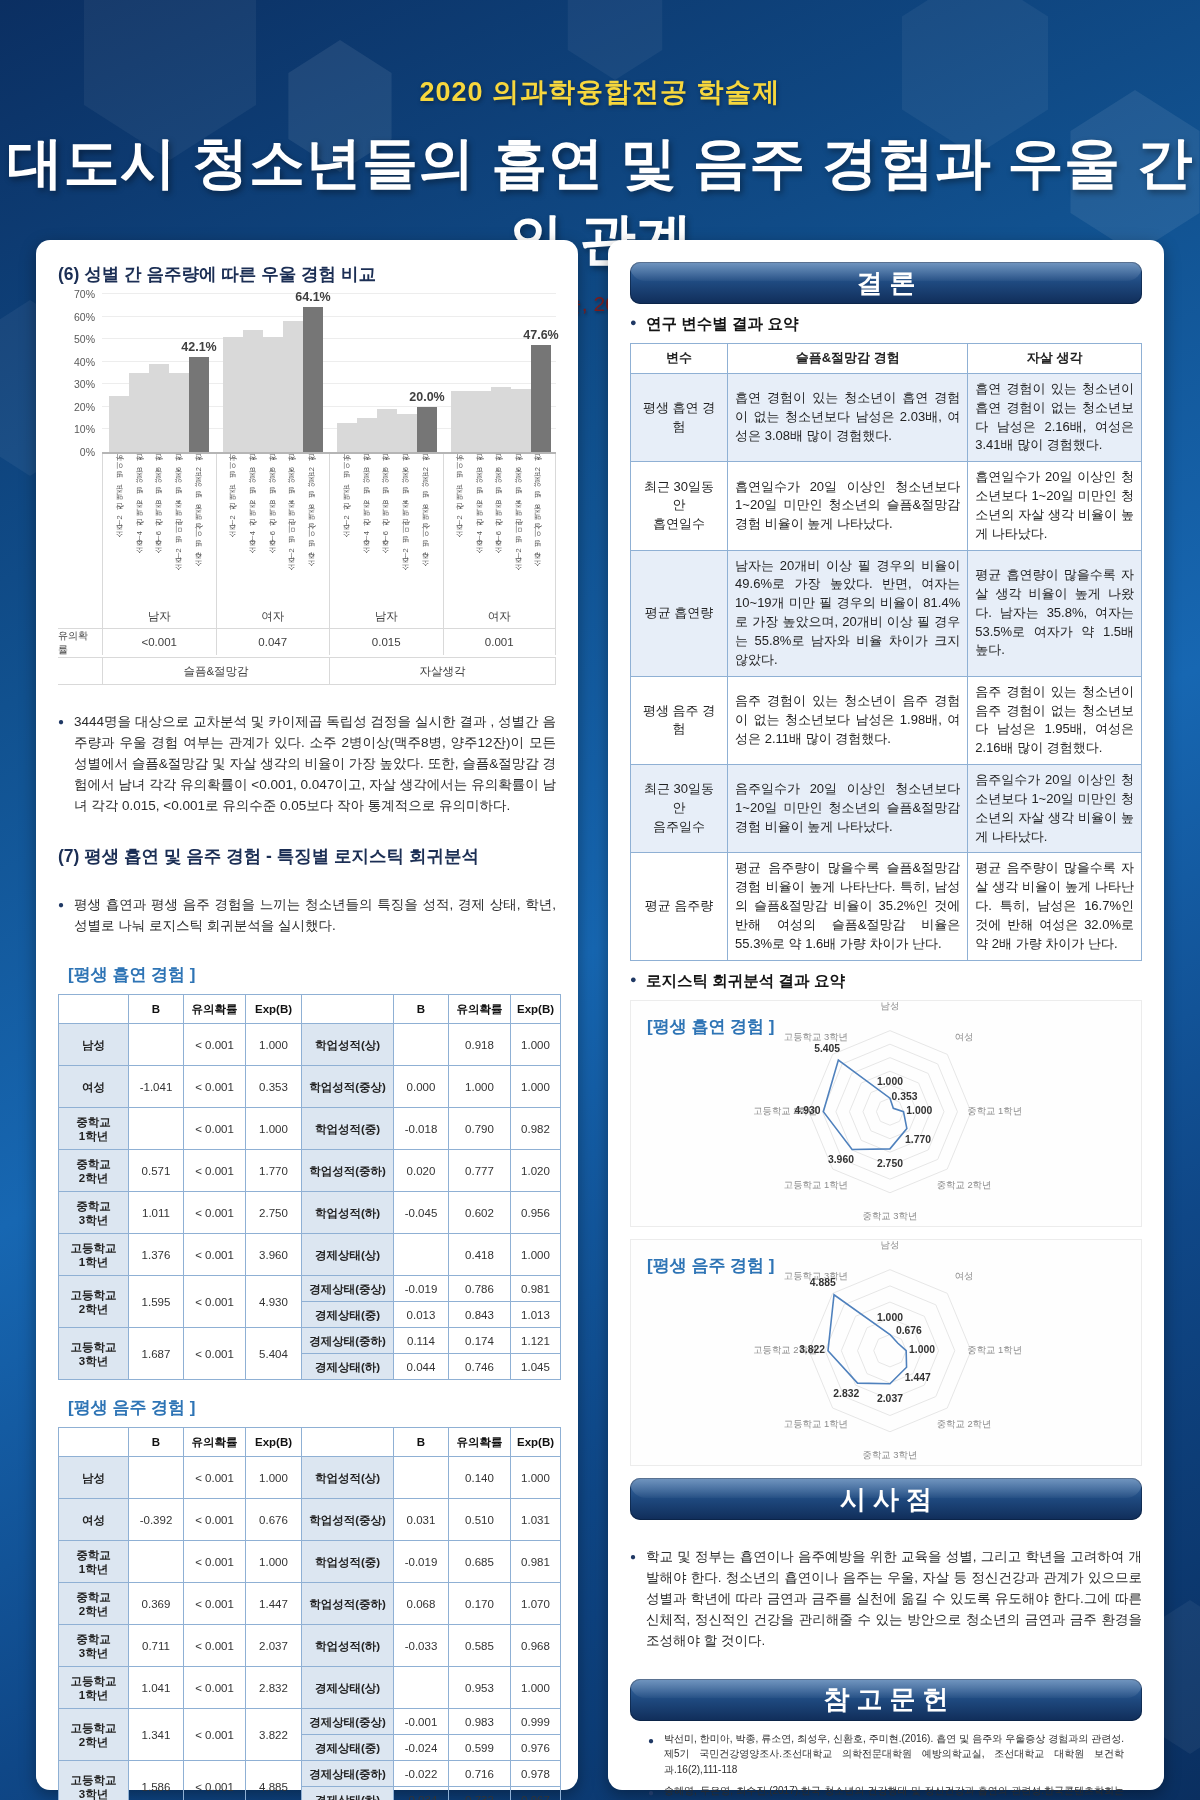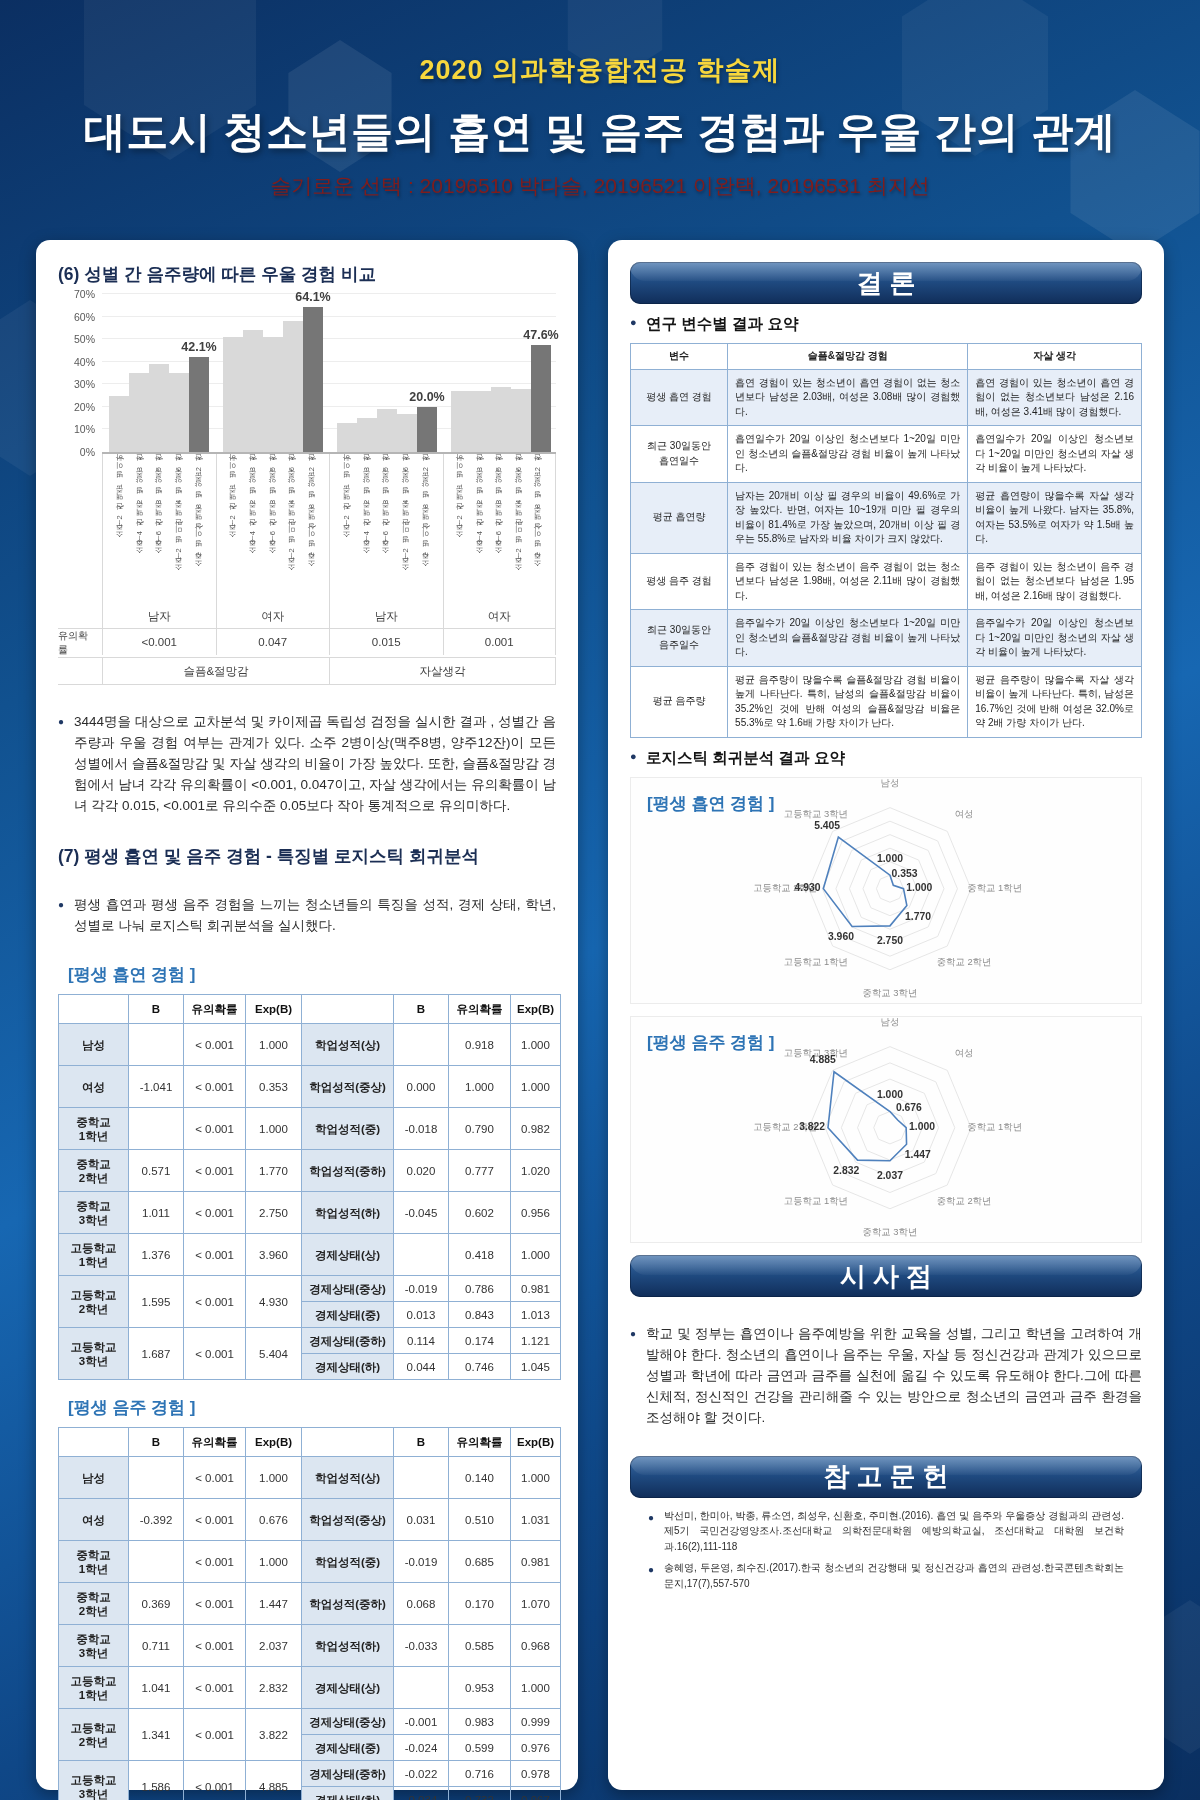--- a/index.html
+++ b/index.html
@@ -5,22 +5,22 @@
   html,body{margin:0;padding:0;}
   body{
     width:1200px;height:1800px;position:relative;overflow:hidden;
     font-family:"Liberation Sans","DejaVu Sans",sans-serif;
     background:linear-gradient(155deg,#0b2f62 0%,#11518f 30%,#1767b2 52%,#0f4787 75%,#0a2f60 100%);
   }
   .hex{position:absolute;clip-path:polygon(50% 0%,93% 25%,93% 75%,50% 100%,7% 75%,7% 25%);background:rgba(255,255,255,0.05);}
   .hex.h2c{background:rgba(255,255,255,0.08);}
   
   .masthead{position:relative;text-align:center;padding-top:52px;color:#fff;}
-  .event{color:#f7d73d;font-size:27px;font-weight:700;letter-spacing:1px;text-shadow:1px 2px 4px rgba(0,0,0,.35);}
-  .main-title{margin:16px 0 12px;font-size:42px;font-weight:800;letter-spacing:0.5px;color:#fff;text-shadow:2px 3px 6px rgba(0,0,0,.4);}
+  .event{color:#f7d73d;font-size:27px;font-weight:700;letter-spacing:1px;text-shadow:1px 2px 4px rgba(0,0,0,.35);margin-top:22px;}
+  .main-title{margin:16px 0 12px;font-size:56px;font-weight:800;letter-spacing:0.5px;color:#fff;text-shadow:2px 3px 6px rgba(0,0,0,.4);}
   .authors{font-size:21px;color:#7f1d1d;text-shadow:1px 2px 3px rgba(0,0,0,.35);}
   
   .columns{position:absolute;top:240px;left:36px;right:36px;bottom:10px;display:flex;gap:30px;}
   .panel{background:#fff;border-radius:14px;box-shadow:0 5px 16px rgba(0,0,0,.35);padding:18px 22px;box-sizing:border-box;}
   .panel.left{width:542px;}
   .panel.right{flex:1;}
   
   .sec-title{font-size:17.5px;font-weight:800;color:#1b2e54;margin:4px 0 8px;}
   .subhead{color:#2e74b5;font-size:17px;font-weight:800;margin:16px 0 8px 10px;}
   .bullet{position:relative;padding-left:16px;font-size:13.5px;line-height:1.55;color:#2b2b2b;text-align:justify;margin:27px 0;}
@@ -61,21 +61,21 @@
   
   table.reg{width:100%;border-collapse:collapse;font-size:11.5px;table-layout:fixed;}
   table.reg td{border:1px solid #8fb0d4;text-align:center;padding:2px 3px;color:#333;overflow:hidden;}
   table.reg tr.hdr td{font-weight:800;color:#111;height:24px;background:#fff;}
   table.reg td.lab{background:#dce6f1;font-weight:700;color:#222;white-space:pre-line;line-height:1.25;}
   table.reg tr.tall{height:42px;}
   table.reg tr.short{height:26px;}
   table.reg col.c-l1{width:70px;} table.reg col.c-n{width:55px;} table.reg col.c-p{width:62px;}
   table.reg col.c-e{width:56px;} table.reg col.c-l2{width:92px;} table.reg col.c-e2{width:50px;}
   
-  table.concl{width:100%;border-collapse:collapse;font-size:10px;table-layout:fixed;}
+  table.concl{width:100%;border-collapse:collapse;font-size:13px;table-layout:fixed;}
   table.concl td{border:1px solid #8fb0d4;padding:6px 7px;vertical-align:middle;color:#222;line-height:1.45;}
   table.concl tr.hdr td{font-weight:800;text-align:center;padding:5px;background:#fff;}
   table.concl tr.tint td{background:#e7eef8;}
   table.concl td.varcell{text-align:center;white-space:pre-line;}
   table.concl td.txtcell{text-align:justify;}
   table.concl col.cv{width:19%;} table.concl col.cs{width:47%;} table.concl col.cu{width:34%;}
   
   .radar-box{position:relative;border:1px solid #ececec;background:#fefefe;margin:6px 0 12px;}
   .radar-title{position:absolute;top:14px;left:16px;color:#2e74b5;font-size:17px;font-weight:800;z-index:2;}
   .radar-box svg{display:block;width:100%;height:auto;}

